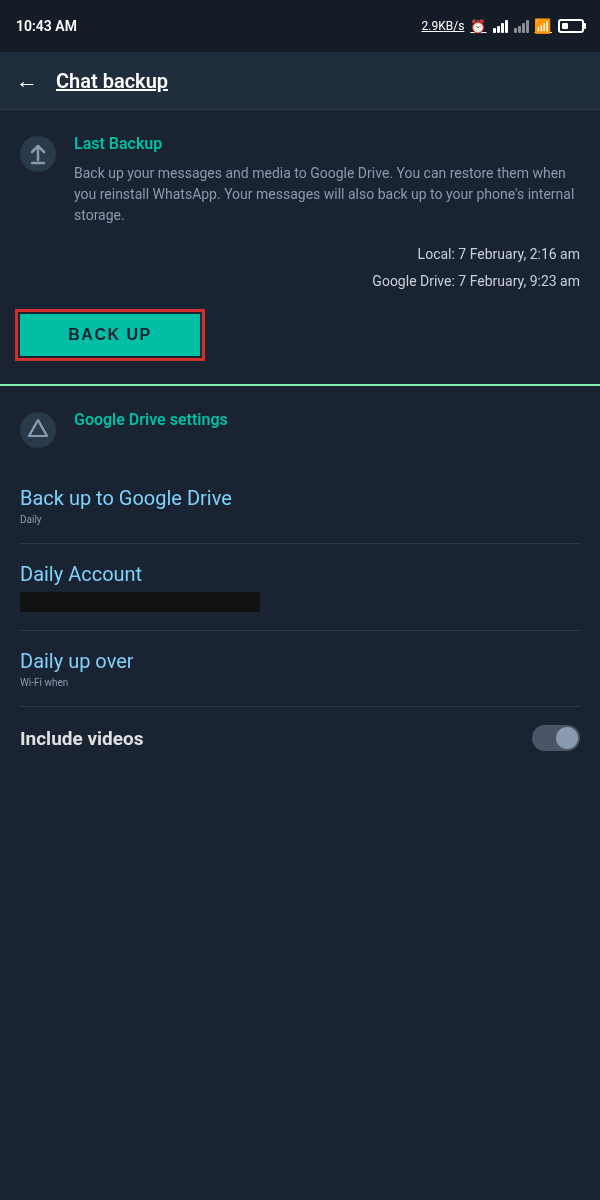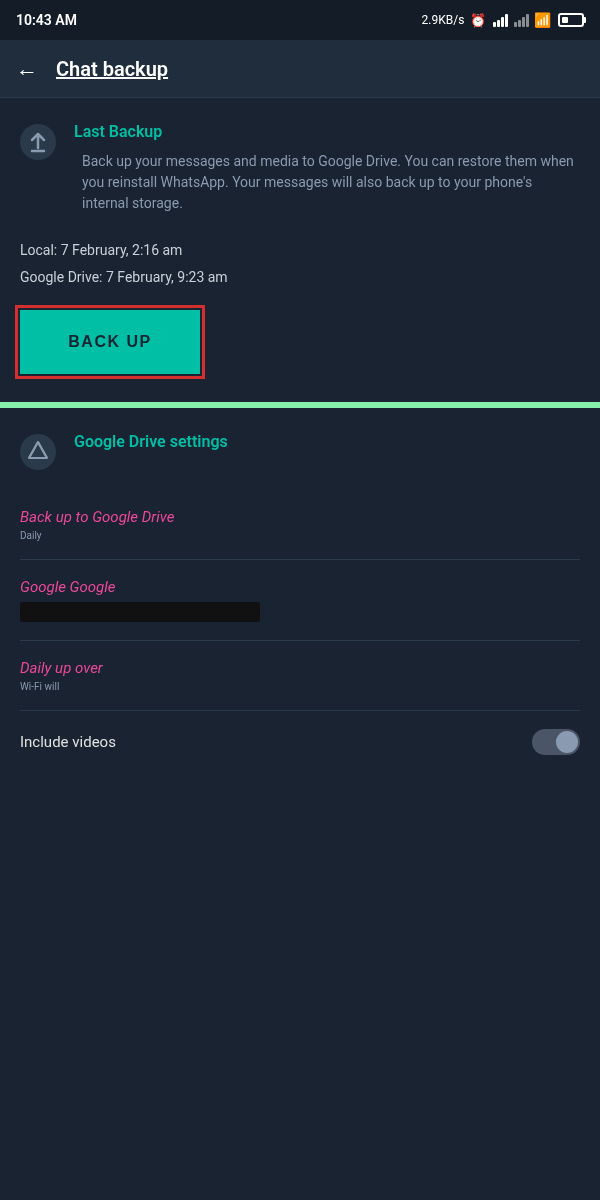--- a/index.html
+++ b/index.html
@@ -12,33 +12,34 @@
       overflow-x: hidden;
     }
 
     
     .status-bar {
       display: flex;
       justify-content: space-between;
       align-items: center;
       background-color: #131c27;
       padding: 8px 16px;
-      height: 40px;
+      height: 52px;
     }
     .status-time {
       font-size: 14px;
       font-weight: 600;
       color: #ffffff;
     }
     .status-right {
       display: flex;
       align-items: center;
       gap: 6px;
       font-size: 12px;
       color: #ffffff;
+      text-decoration: underline;
     }
 
     
     .header {
       display: flex;
       align-items: center;
       background-color: #1f2d3d;
       padding: 14px 16px;
       height: 58px;
       border-bottom: 1px solid #2a3a4a;
@@ -52,21 +53,21 @@
     .header-title {
       font-size: 20px;
       font-weight: 600;
       color: #ffffff;
       text-decoration: underline;
     }
 
     
     .section {
       padding: 24px 20px 28px 20px;
-      border-bottom: 6px solid #86efac;
+      border-bottom: 2px solid #86efac;
     }
 
     .section-header {
       display: flex;
       align-items: flex-start;
       margin-bottom: 16px;
     }
 
     .section-icon {
       margin-right: 18px;
@@ -78,47 +79,47 @@
       font-size: 16px;
       font-weight: 600;
       color: #00bfa5;
       margin-bottom: 10px;
     }
 
     .section-description {
       font-size: 14px;
       color: #8a9ab0;
       line-height: 1.5;
-      margin-left: 8px;
     }
 
     
     .backup-info {
       padding-left: 0;
-      margin-top: 26px;
+      margin-top: 18px;
+      text-align: right;
     }
     .backup-info-line {
       font-size: 14px;
       color: #c8d0d8;
       margin-bottom: 6px;
       line-height: 1.5;
     }
 
     
     .backup-button-wrap {
       margin-top: 22px;
     }
     .backup-button {
       background-color: #00bfa5;
       color: #1a2332;
       font-size: 16px;
       font-weight: 700;
       letter-spacing: 1.5px;
       border: none;
-      padding: 23px 40px;
+      padding: 12px 40px;
       cursor: pointer;
       outline: 3px solid #d32f2f;
       outline-offset: 2px;
       min-width: 180px;
       text-align: center;
     }
 
     
     .gdrive-section {
       padding: 24px 20px 10px 20px;
@@ -126,25 +127,24 @@
 
     .setting-row {
       padding: 18px 0 18px 0;
       border-bottom: 1px solid #2a3a4a;
       cursor: pointer;
     }
     .setting-row:last-child {
       border-bottom: none;
     }
     .setting-row-title {
-      font-size: 15px;
-      color: #ec4899;
+      font-size: 20px;
+      color: #7dd3fc;
       margin-bottom: 4px;
       font-weight: 400;
-      font-style: italic;
     }
     .setting-row-subtitle {
       font-size: 10px;
       color: #8a9ab0;
     }
 
     
     .account-redacted {
       background-color: #111111;
       height: 20px;
@@ -154,22 +154,23 @@
     }
 
     
     .toggle-row {
       display: flex;
       justify-content: space-between;
       align-items: center;
       padding: 18px 0;
     }
     .toggle-label {
-      font-size: 15px;
+      font-size: 19px;
       color: #e0e0e0;
+      font-weight: bold;
     }
     .toggle {
       position: relative;
       width: 48px;
       height: 26px;
       flex-shrink: 0;
     }
     .toggle-track {
       width: 48px;
       height: 26px;
@@ -269,27 +270,27 @@
       <div class="section-title">Google Drive settings</div>
     </div>
   </div>
 
   <div class="setting-row">
     <div class="setting-row-title">Back up to Google Drive</div>
     <div class="setting-row-subtitle">Daily</div>
   </div>
 
   <div class="setting-row">
-    <div class="setting-row-title">Google Google</div>
+    <div class="setting-row-title">Daily Account</div>
     <div class="account-redacted"></div>
   </div>
 
   <div class="setting-row">
     <div class="setting-row-title">Daily up over</div>
-    <div class="setting-row-subtitle">Wi-Fi will</div>
+    <div class="setting-row-subtitle">Wi-Fi when</div>
   </div>
 
   <div class="toggle-row">
     <span class="toggle-label">Include videos</span>
     <div class="toggle">
       <div class="toggle-track">
         <div class="toggle-thumb"></div>
       </div>
     </div>
   </div>

